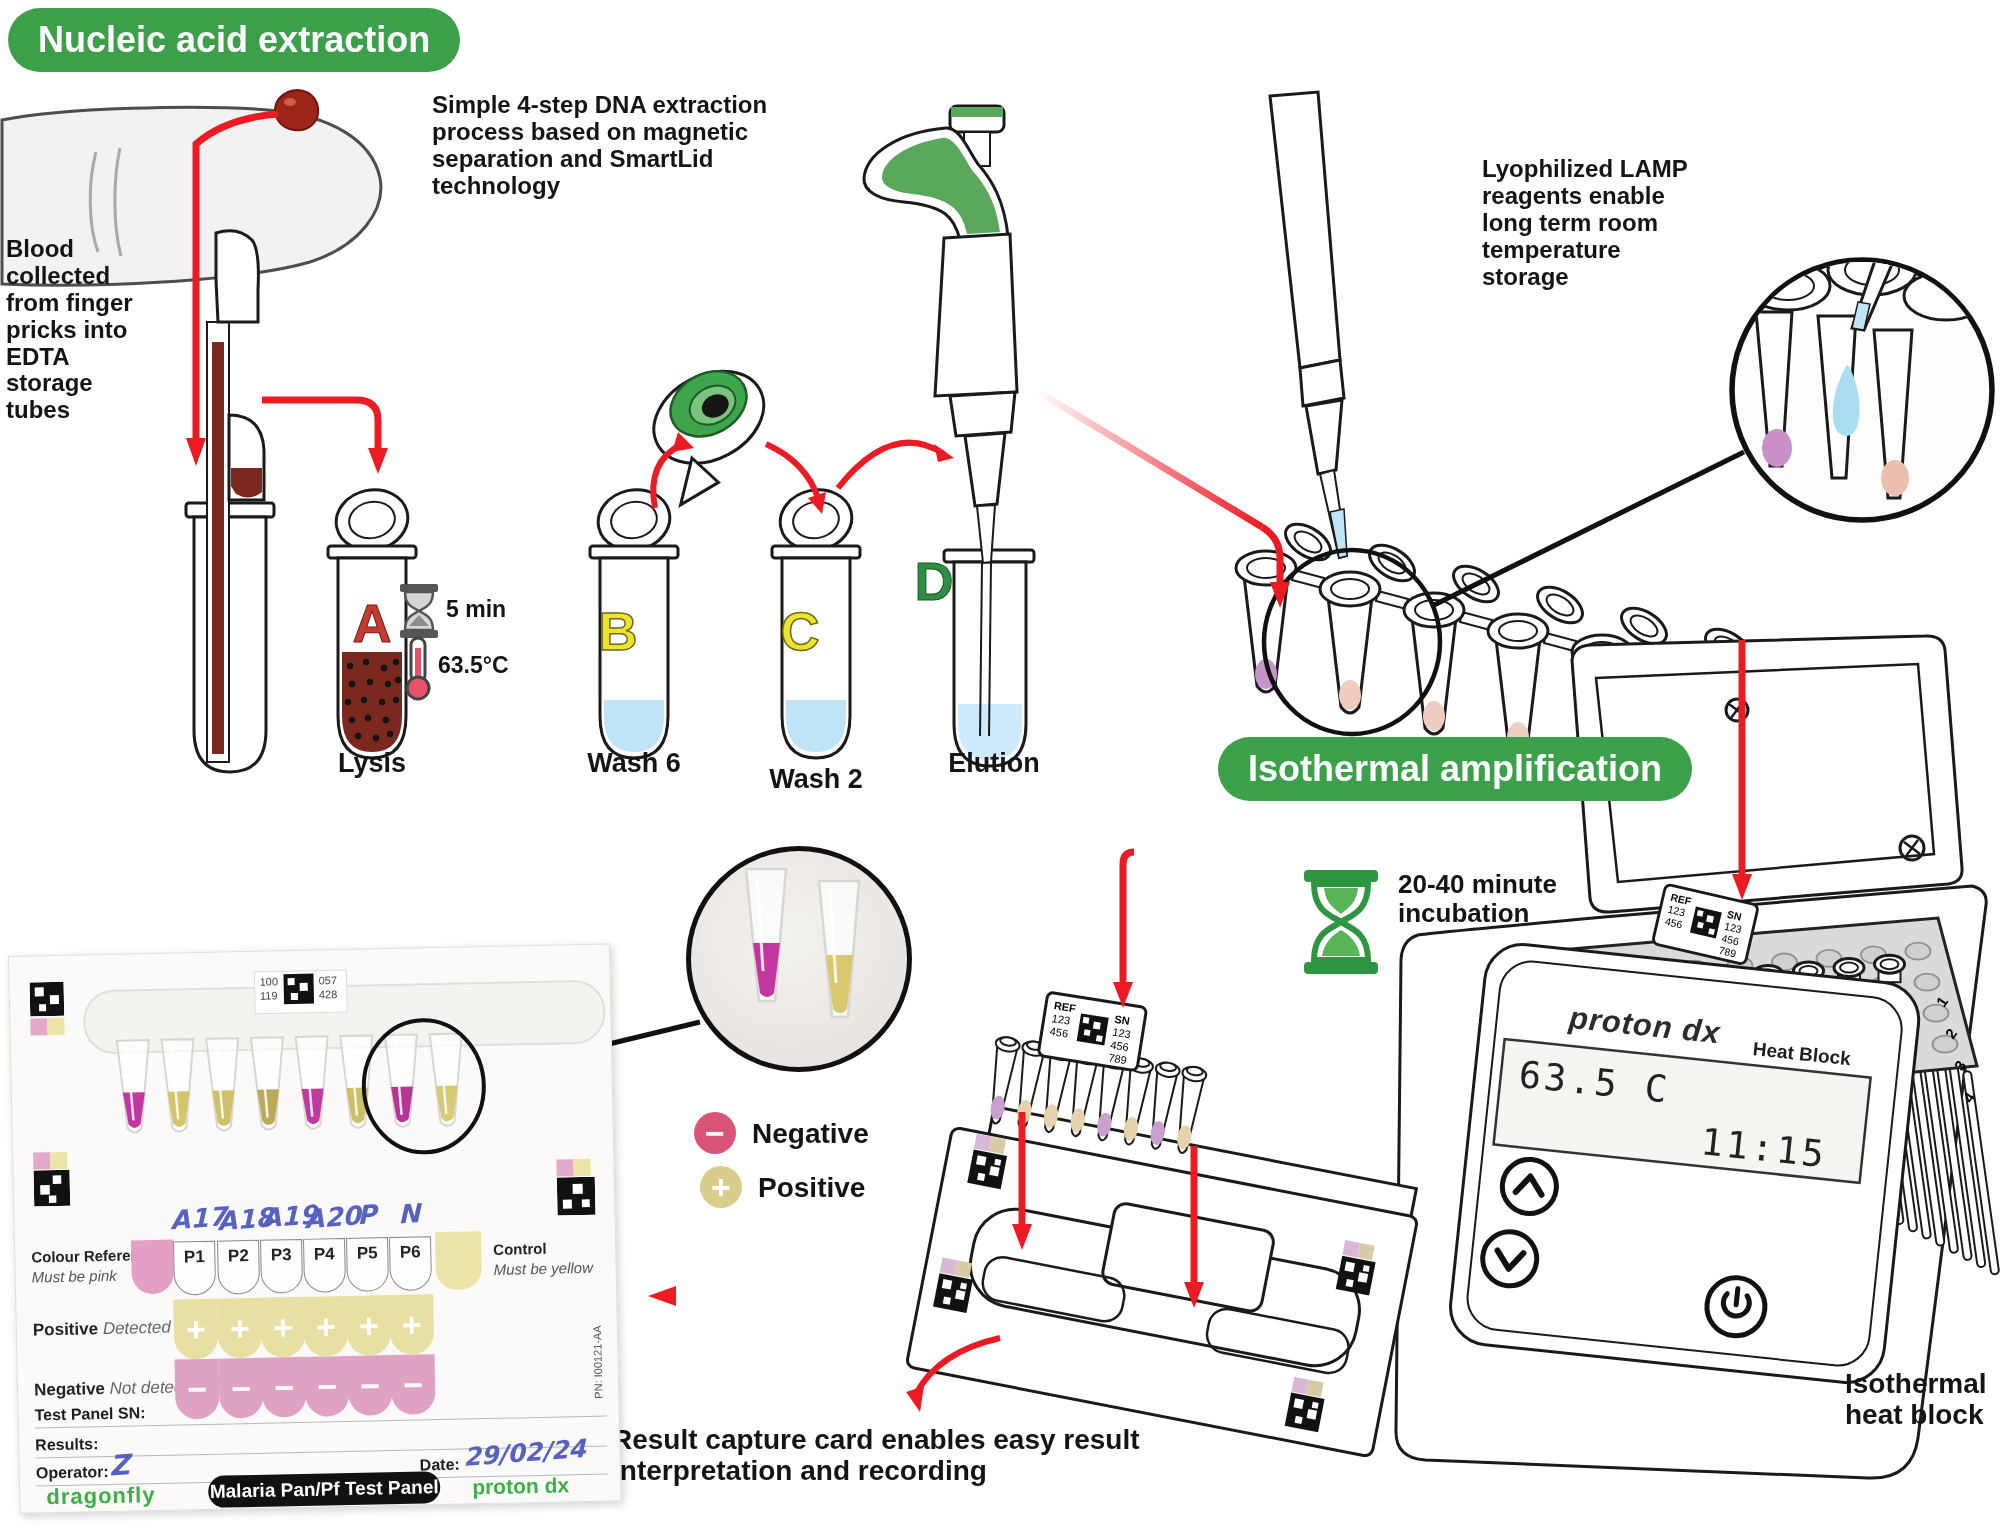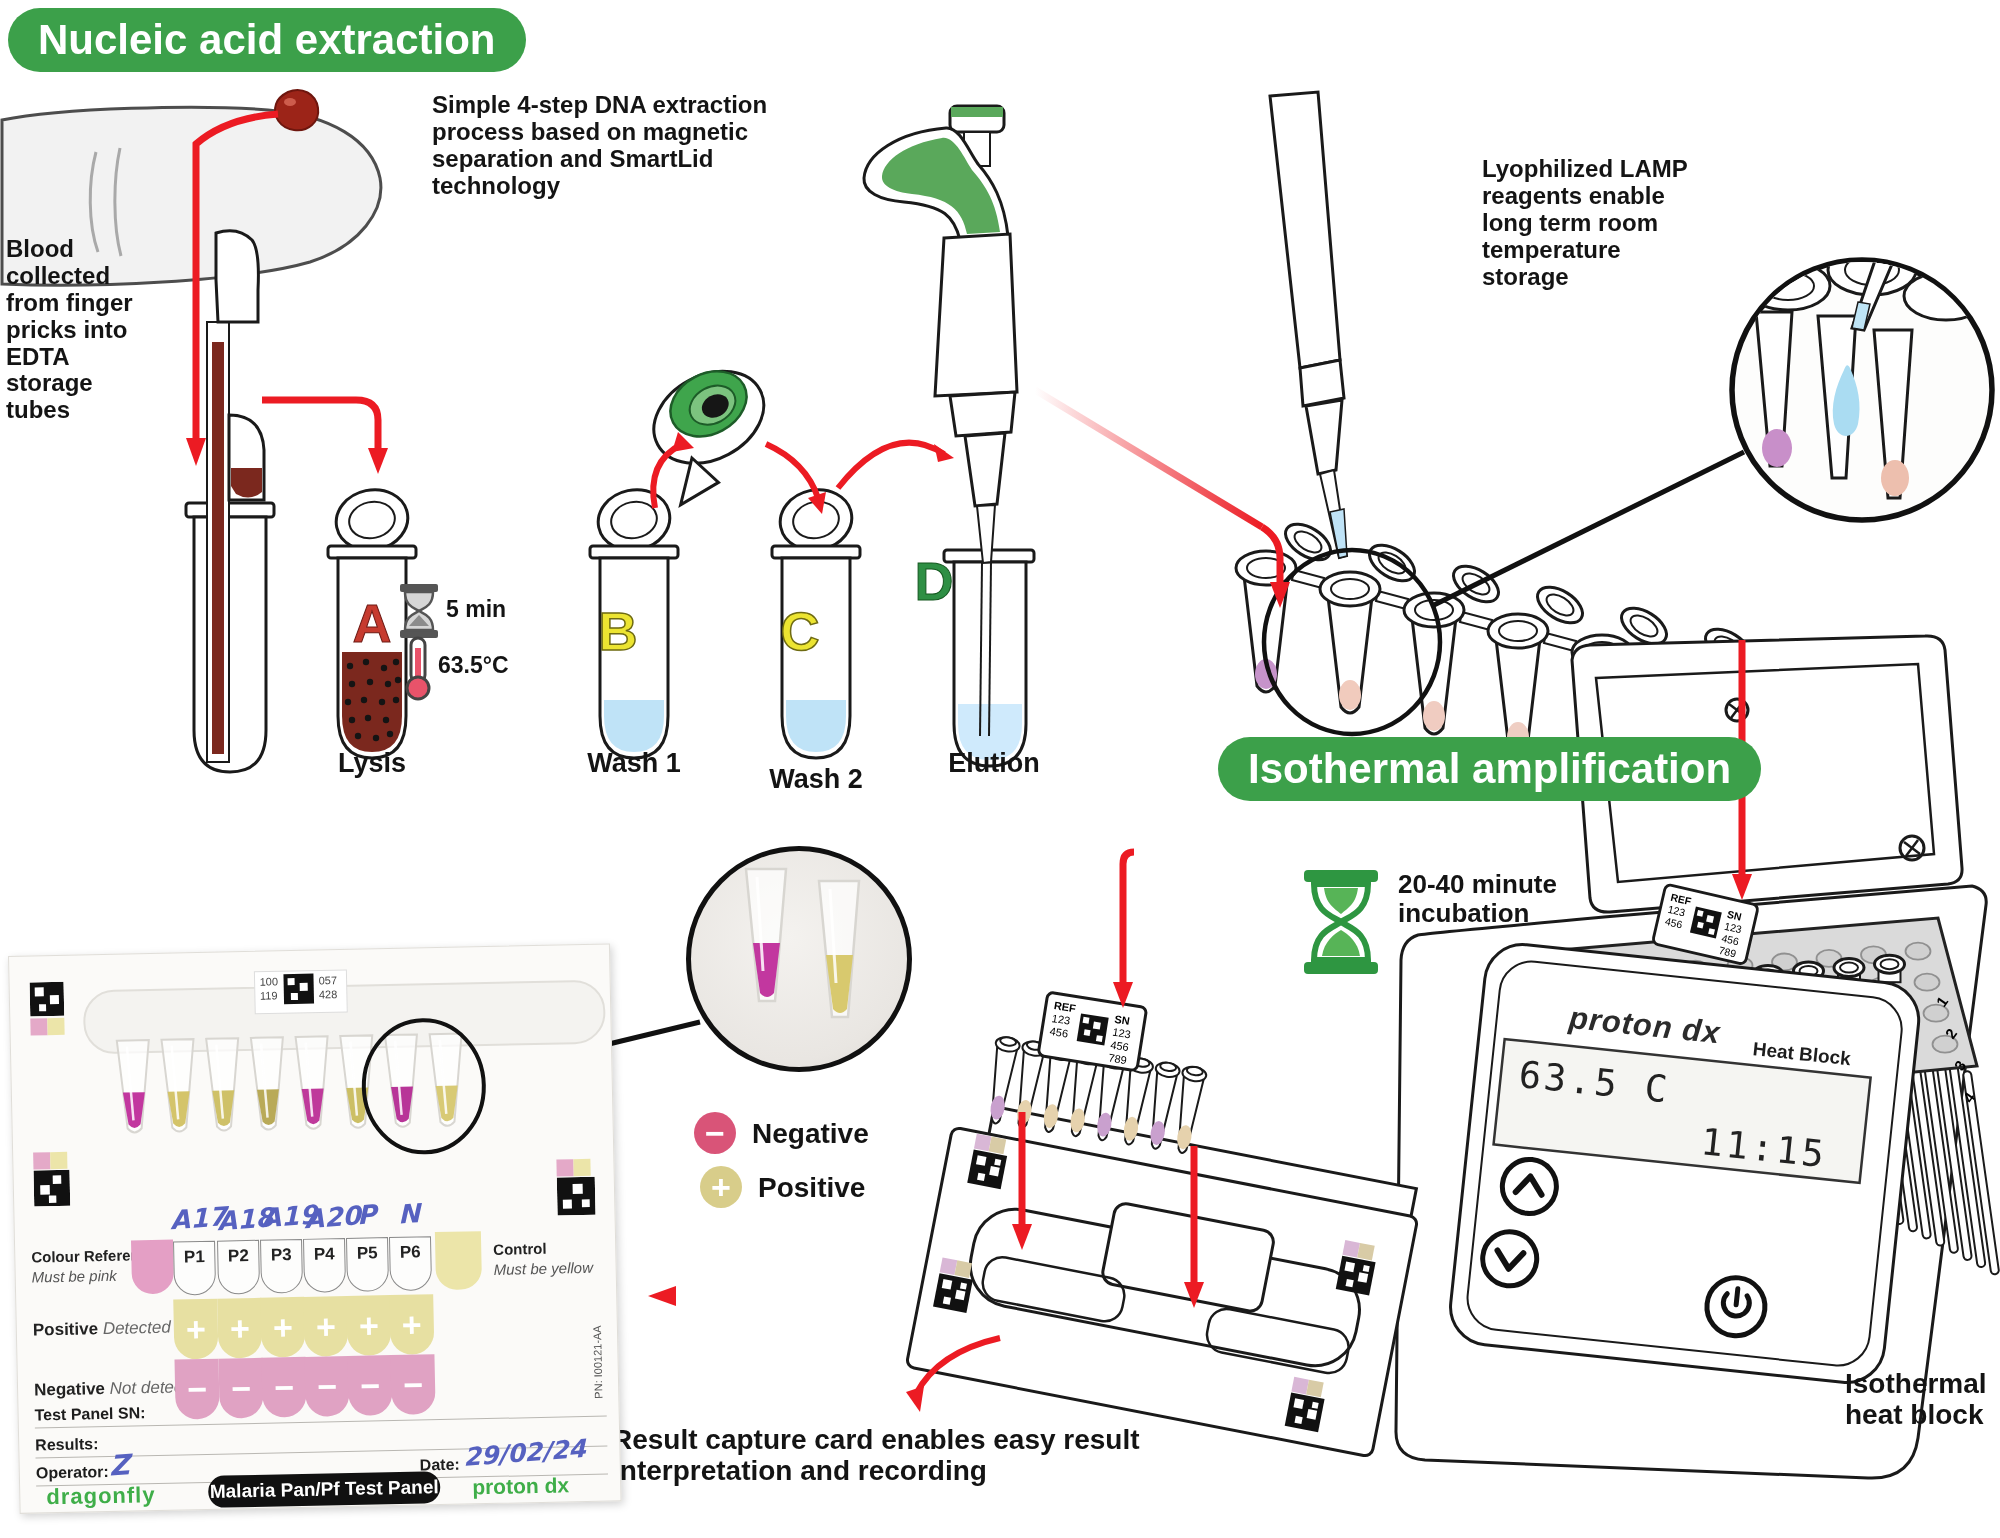--- a/index.html
+++ b/index.html
@@ -1,19 +1,19 @@
 <!DOCTYPE html>
 <html><head>
 <meta charset="utf-8">
 <style>
   html,body{margin:0;padding:0;background:#ffffff;}
   #canvas{position:relative;width:2000px;height:1538px;background:#ffffff;overflow:hidden;
           font-family:"Liberation Sans",sans-serif;}
   svg{position:absolute;left:0;top:0;}
-  .badge{position:absolute;background:#3ca04a;color:#fff;font-weight:bold;font-size:42px;
+  .badge{position:absolute;background:#3ca04a;color:#fff;font-weight:bold;font-size:36px;
          border-radius:40px;display:flex;align-items:center;justify-content:center;
          padding:0 30px;box-sizing:border-box;}
   .note{position:absolute;font-weight:bold;font-size:24px;line-height:1.12;color:#141414;}
   .tube-label{position:absolute;font-weight:bold;font-size:27px;color:#141414;text-align:center;width:120px;}
   .cond{position:absolute;font-weight:bold;font-size:23px;color:#141414;}
   .ln{fill:#fff;stroke:#1a1a1a;stroke-width:3;}
   .ln2{fill:#fff;stroke:#1a1a1a;stroke-width:2;}
   .lnn{fill:none;stroke:#1a1a1a;stroke-width:3;}
   .red{stroke:#ec1b23;fill:none;}
   .redf{fill:#ec1b23;stroke:none;}
@@ -499,21 +499,21 @@
 <svg style="left:1300px;top:868px;" width="90" height="110" viewBox="0 0 90 110">
   <rect x="4" y="2" width="74" height="12" rx="4" fill="#2e9641"></rect>
   <rect x="4" y="94" width="74" height="12" rx="4" fill="#2e9641"></rect>
   <path d="M14,16 C14,44 32,48 41,54 C50,48 68,44 68,16 Z" fill="none" stroke="#2e9641" stroke-width="6"></path>
   <path d="M14,92 C14,64 32,60 41,54 C50,60 68,64 68,92 Z" fill="none" stroke="#2e9641" stroke-width="6"></path>
   <path d="M24,20 C26,36 34,40 41,46 C48,40 56,36 58,20 Z" fill="#57b457"></path>
   <path d="M22,88 L60,88 C58,74 48,66 41,62 C34,66 24,74 22,88 Z" fill="#57b457"></path>
 </svg>
 
 <div class="tube-label" style="left:312px;top:748px;">Lysis</div>
-<div class="tube-label" style="left:574px;top:748px;">Wash 1</div>
+<div class="tube-label" style="left:574px;top:748px;">Wash 6</div>
 <div class="tube-label" style="left:756px;top:764px;">Wash 2</div>
 <div class="tube-label" style="left:934px;top:748px;">Elution</div>
 <div class="cond" style="left:446px;top:596px;">5 min</div>
 <div class="cond" style="left:438px;top:652px;">63.5°C</div>
 
 <div id="inset-circle">
   <svg width="216" height="216" viewBox="0 0 216 216">
     <path d="M55,18 L95,18 L84,150 L68,150 Z" fill="#ffffffb0" stroke="#d8d6d1" stroke-width="2.5"></path>
     <path d="M62,92 L89,92 L83,142 Q76,150 69,142 Z" fill="#c2379f"></path>
     <line x1="66" y1="26" x2="72" y2="120" stroke="#fff" stroke-width="3" opacity="0.85"></line>

